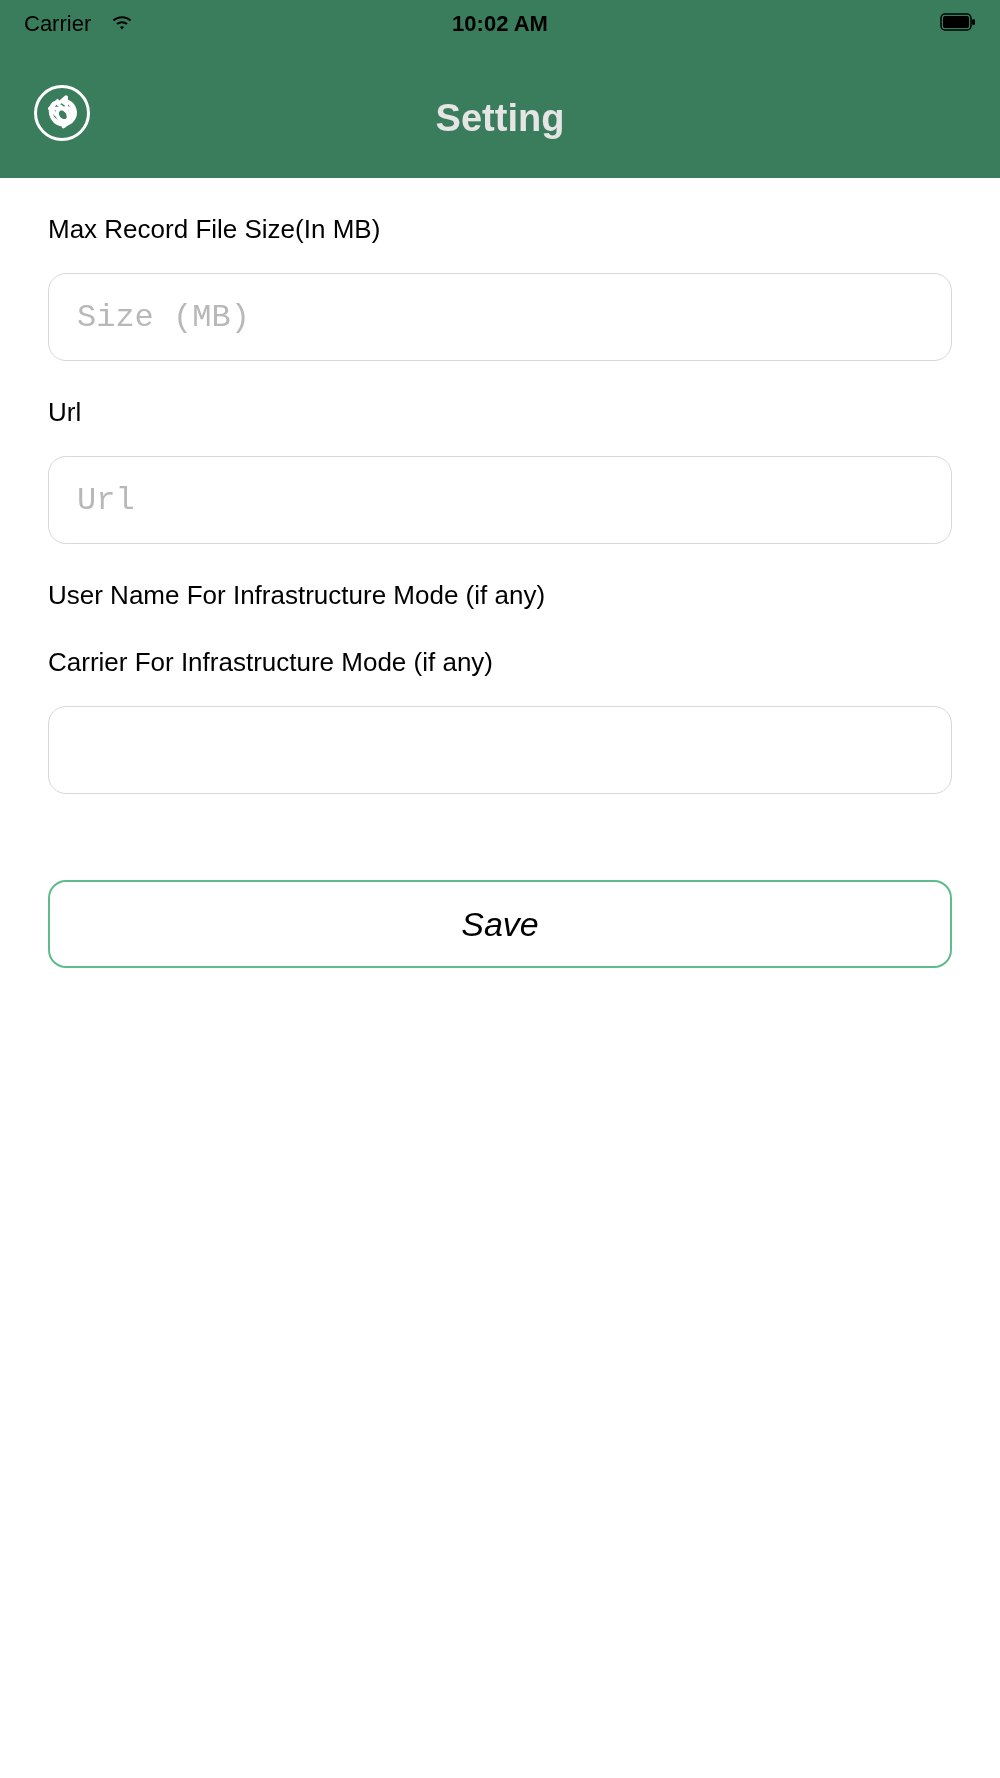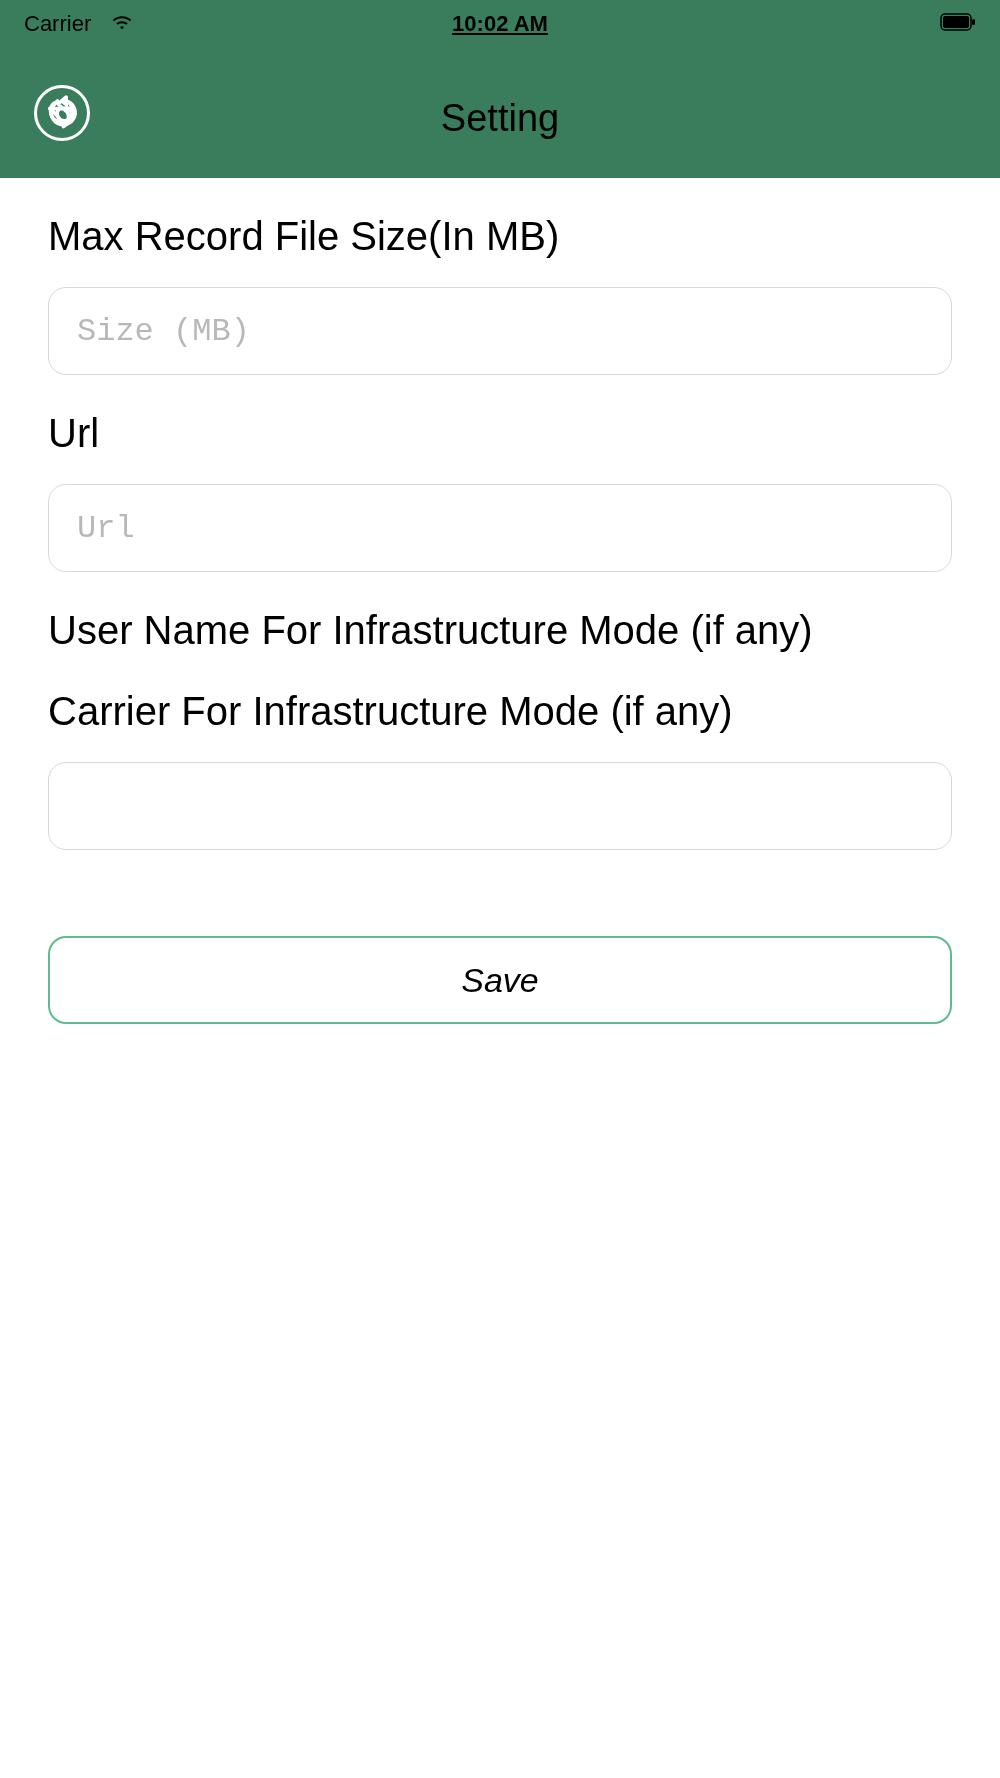--- a/index.html
+++ b/index.html
@@ -29,21 +29,20 @@
       display: flex;
       align-items: center;
       gap: 20px;
       text-align: center;
     }
     .status-center {
       position: absolute;
       left: 50%;
       transform: translateX(-50%);
       font-weight: 600;
-      text-decoration: underline;
     }
     .status-right {
       display: flex;
       align-items: center;
     }
     .wifi-icon {
       display: inline-block;
     }
     .battery-icon {
       display: inline-block;
@@ -64,33 +63,33 @@
       width: 56px;
       height: 56px;
       border: 3px solid #ffffff;
       border-radius: 50%;
       display: flex;
       align-items: center;
       justify-content: center;
       cursor: pointer;
     }
     .header-title {
-      color: #000000;
+      color: #e5e5e5;
       font-size: 38px;
-      font-weight: 400;
+      font-weight: 700;
       margin-top: 11px;
     }
     .content {
       padding: 36px 48px 0 48px;
     }
     .field-group {
       margin-bottom: 36px;
     }
     .field-label {
-      font-size: 40px;
+      font-size: 26px;
       font-weight: 400;
       color: #000000;
       margin-bottom: 28px;
       display: block;
     }
     .text-input {
       width: 100%;
       height: 88px;
       border: 1px solid #d8d8d8;
       border-radius: 18px;

